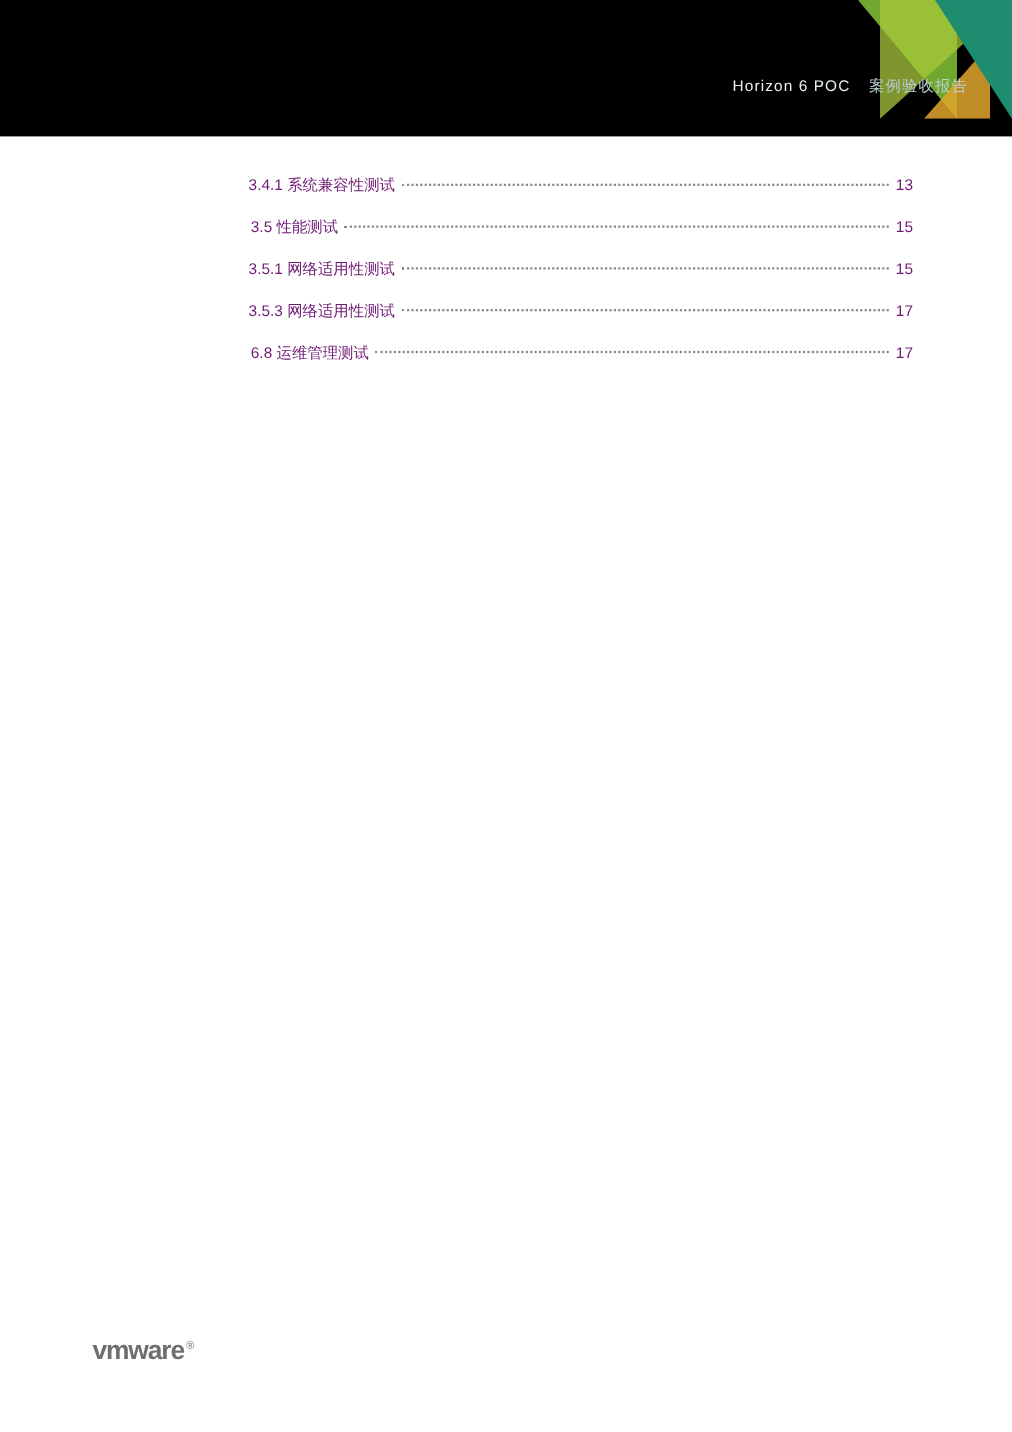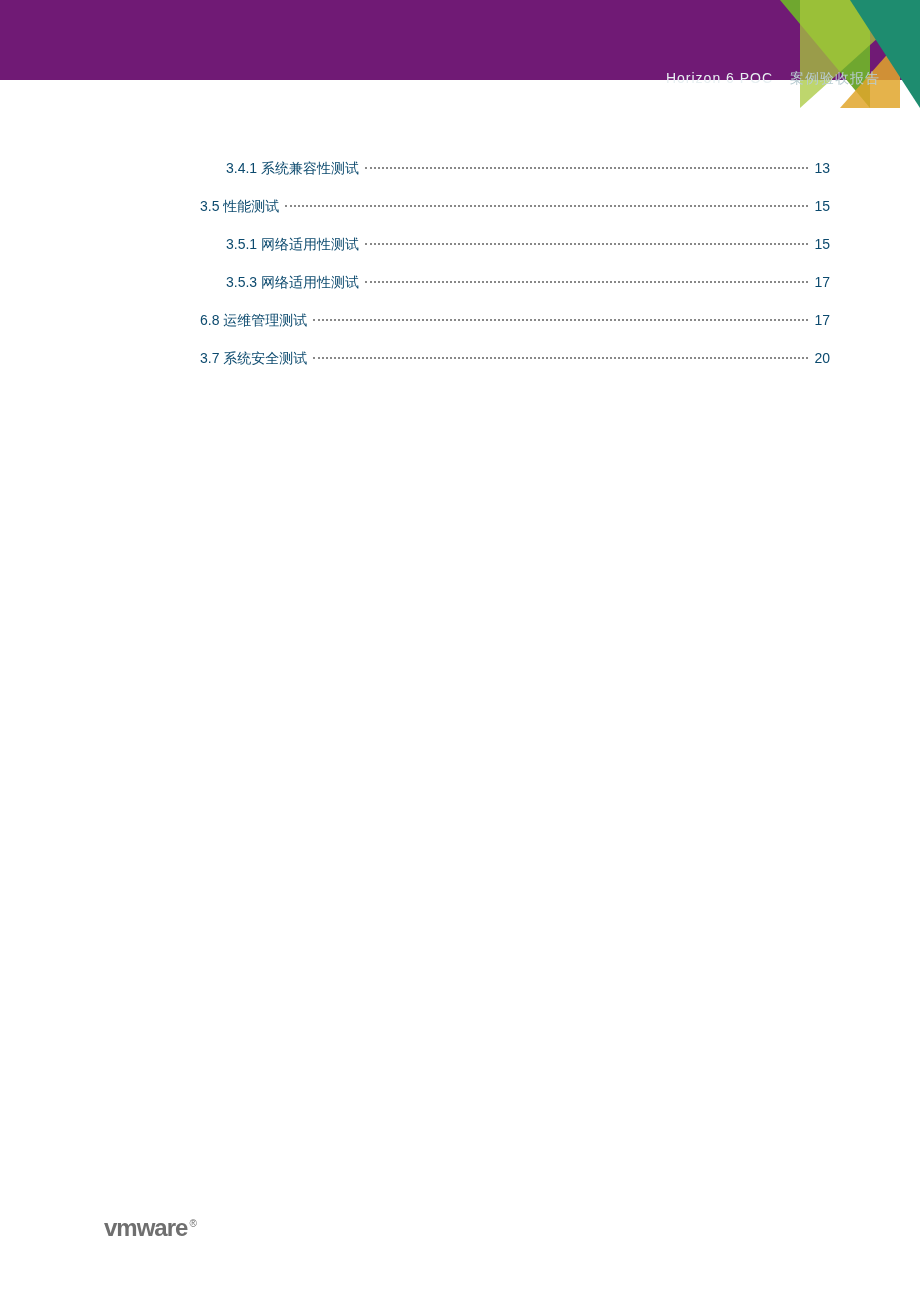--- a/index.html
+++ b/index.html
@@ -8,22 +8,22 @@
       height: 1302px;
       background: #ffffff;
       font-family: "Microsoft YaHei", "PingFang SC", Arial, sans-serif;
       position: relative;
       overflow: hidden;
     }
 
     .header-band {
       position: absolute;
       top: 0; left: 0; right: 0;
-      height: 80px;
-      background: #701a75;
+      height: 124px;
+      background: #000000;
     }
     .band-graphic {
       position: absolute;
       top: 0; right: 0;
       width: 280px;
       height: 108px;
       overflow: hidden;
     }
     .triangle {
       position: absolute;
@@ -63,42 +63,42 @@
       color: #b9cdd2;
       margin-left: 12px;
     }
 
     .toc {
       position: absolute;
       top: 160px;
       left: 200px;
       right: 90px;
       font-size: 14px;
-      color: #0c4a6e;
+      color: #701a75;
     }
     .toc-row {
       display: flex;
       align-items: baseline;
       margin-bottom: 20px;
       white-space: nowrap;
     }
-    .toc-row.level-1 { padding-left: 0; }
+    .toc-row.level-1 { padding-left: 0; margin-left: 28px; }
     .toc-row.level-2 { padding-left: 26px; }
     .toc-title { flex: 0 0 auto; padding-right: 4px; }
     .toc-dots {
       flex: 1 1 auto;
       border-bottom: 2px dotted #888;
       transform: translateY(-4px);
       margin: 0 2px;
     }
     .toc-page { flex: 0 0 auto; padding-left: 4px; }
 
     .footer-logo {
       position: absolute;
-      left: 104px;
+      left: 84px;
       bottom: 60px;
       font-family: "Arial Black", Arial, sans-serif;
       font-weight: 800;
       font-size: 24px;
       color: #6f6f6f;
       letter-spacing: -1px;
     }
     .footer-logo .reg {
       font-size: 10px;
       vertical-align: super;
@@ -141,22 +141,17 @@
   <div class="toc-row level-2">
     <span class="toc-title">3.5.3 网络适用性测试</span>
     <span class="toc-dots"></span>
     <span class="toc-page">17</span>
   </div>
   <div class="toc-row level-1">
     <span class="toc-title">6.8 运维管理测试</span>
     <span class="toc-dots"></span>
     <span class="toc-page">17</span>
   </div>
-  <div class="toc-row level-1">
-    <span class="toc-title">3.7 系统安全测试</span>
-    <span class="toc-dots"></span>
-    <span class="toc-page">20</span>
-  </div>
 </div>
 
 <div class="footer-logo">
   <span>vmware</span><span class="reg">®</span>
 </div>
 
 </body></html>

